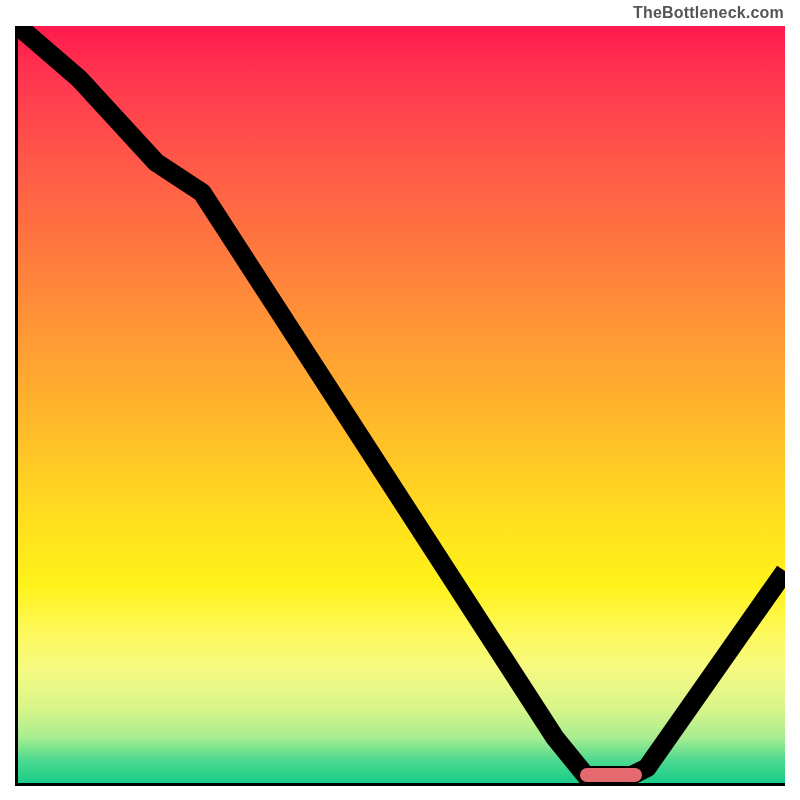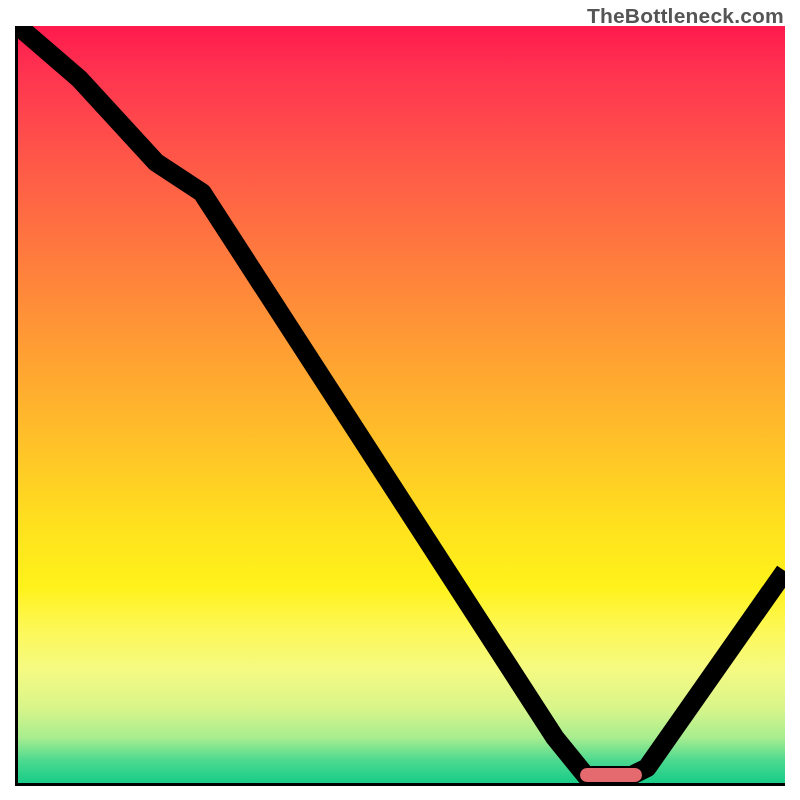--- a/index.html
+++ b/index.html
@@ -8,21 +8,21 @@
     height: 800px;
     background: #ffffff;
     font-family: Arial, Helvetica, sans-serif;
     position: relative;
     overflow: hidden;
   }
   .watermark {
     position: absolute;
     top: 4px;
     right: 16px;
-    font-size: 21px;
+    font-size: 16px;
     font-weight: 600;
     color: #555555;
     letter-spacing: 0.2px;
   }
   .plot-frame {
     position: absolute;
     left: 15px;
     top: 26px;
     width: 770px;
     height: 760px;

